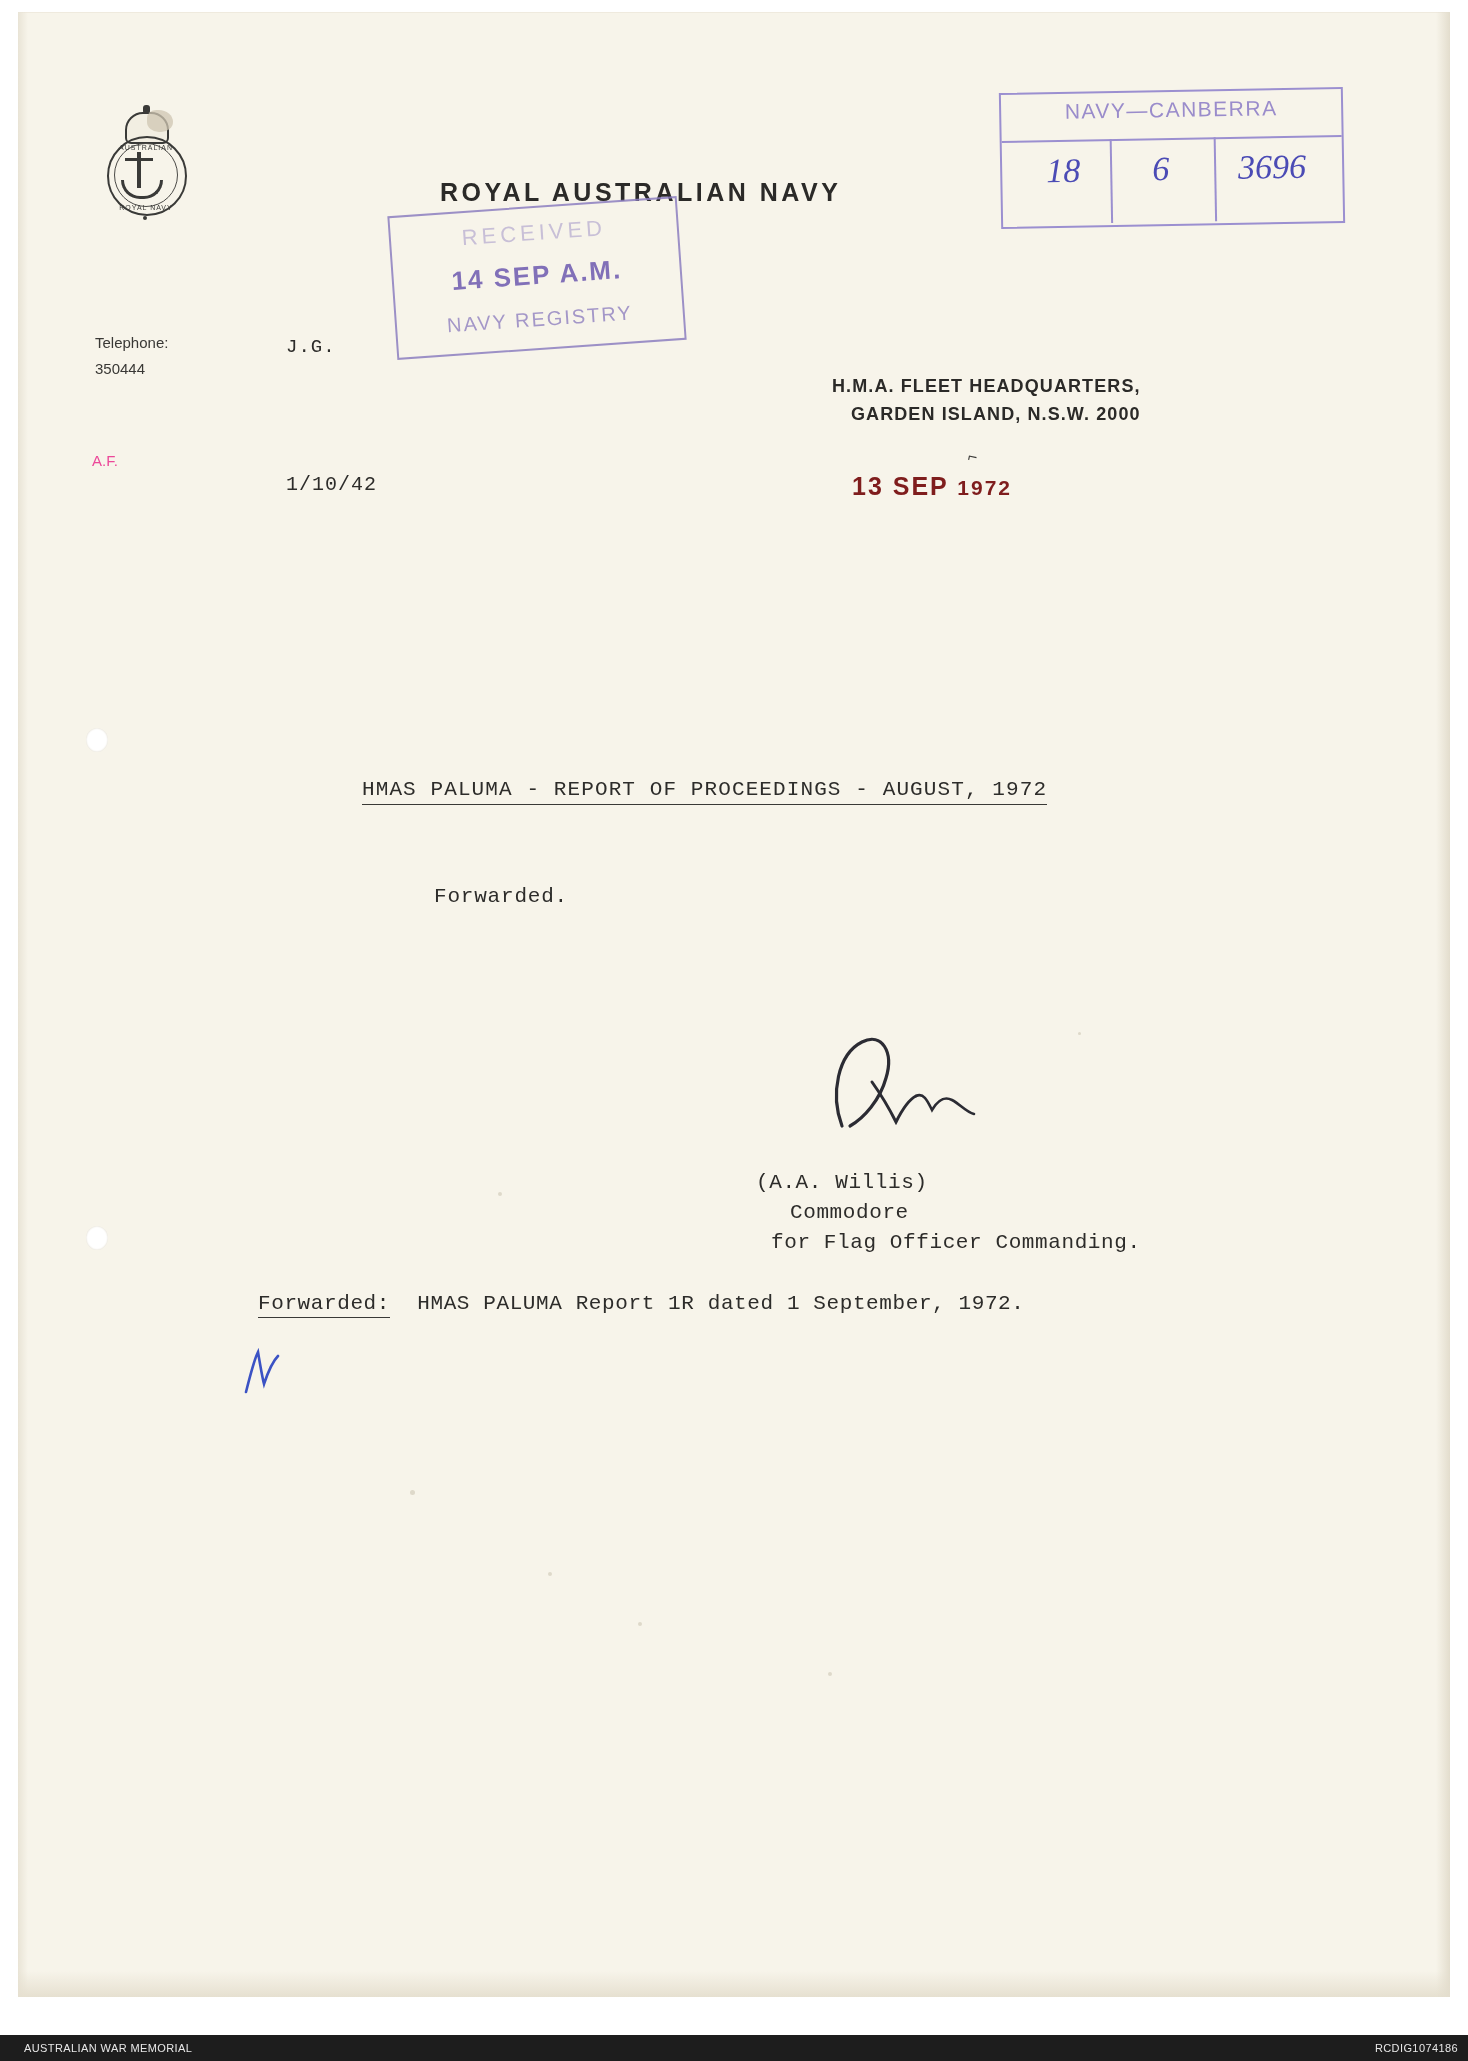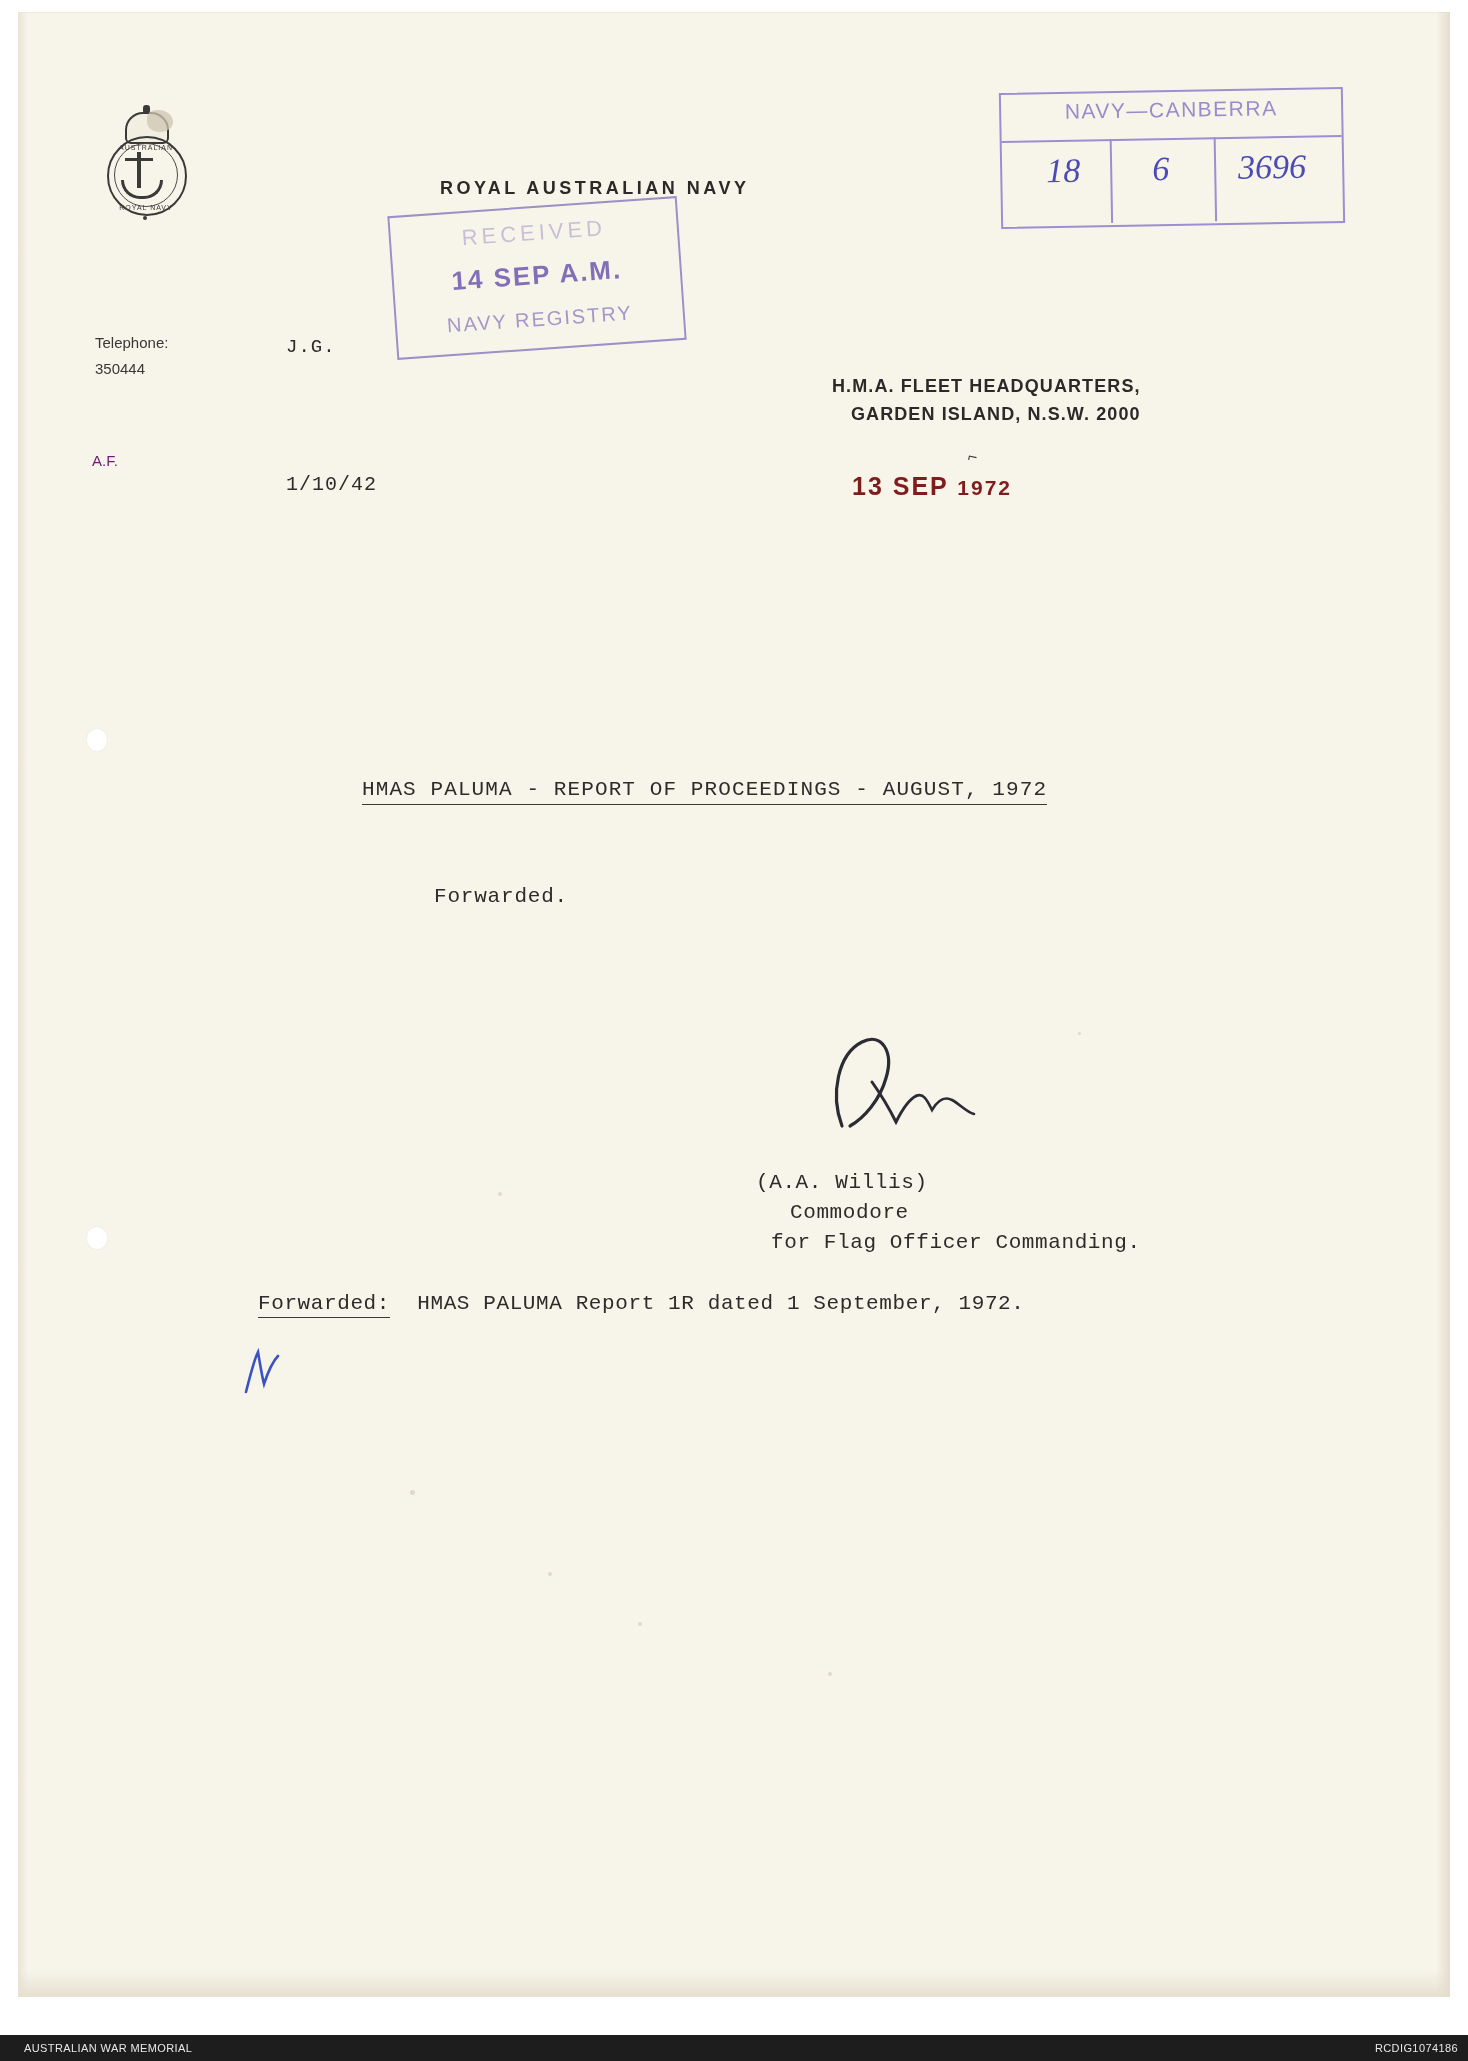--- a/index.html
+++ b/index.html
@@ -138,41 +138,41 @@
     opacity: .75;
   }
 
   
   #hq-title {
     position: absolute;
     left: 440px;
     top: 178px;
     font-family: "Liberation Sans", sans-serif;
     font-weight: bold;
-    font-size: 18px;
+    font-size: 25px;
     letter-spacing: 3.5px;
     color: #2b2a28;
   }
 
   #tel-label {
     position: absolute;
     left: 95px;
     top: 330px;
     font-family: "Liberation Sans", sans-serif;
     font-size: 15px;
     color: #393835;
     line-height: 26px;
   }
   #af-label {
     position: absolute;
     left: 92px;
     top: 452px;
     font-family: "Liberation Sans", sans-serif;
     font-size: 15px;
-    color: #701a75;
+    color: #ec4899;
     text-align: right;
   }
 
   #initials {
     position: absolute;
     left: 286px;
     top: 336px;
     font-size: 19px;
     letter-spacing: 1px;
   }

